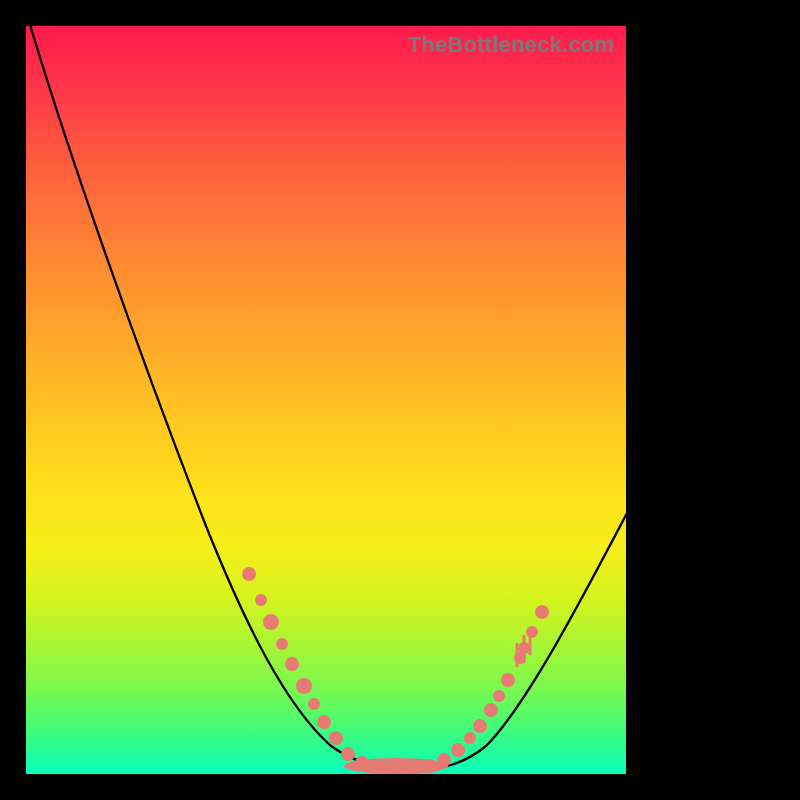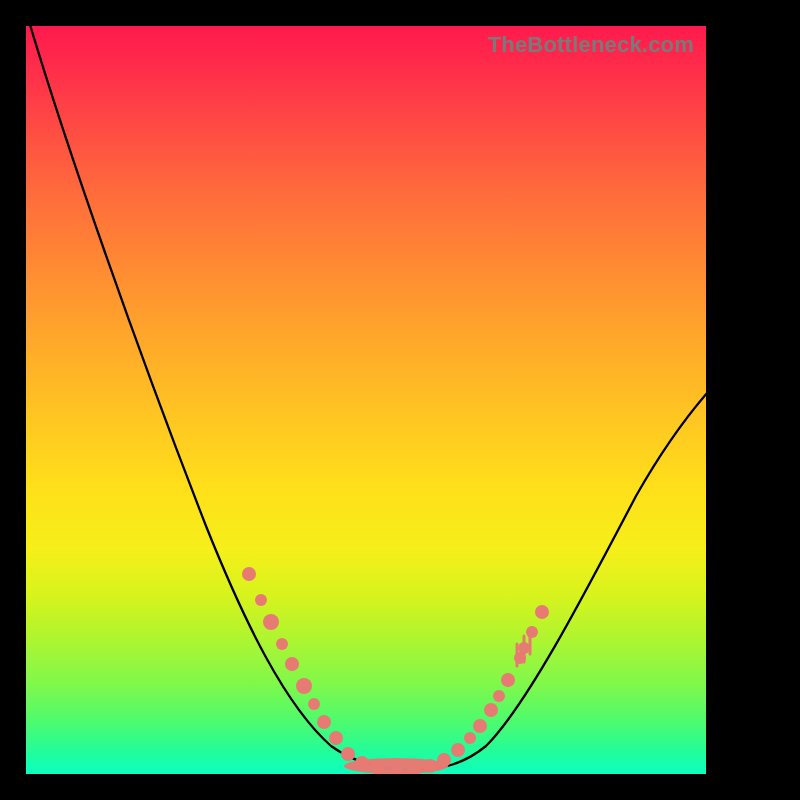--- a/index.html
+++ b/index.html
@@ -16,21 +16,21 @@
     left: 0;
     top: 0;
     width: 800px;
     height: 800px;
     background: #000;
   }
   .plot-area {
     position: absolute;
     left: 26px;
     top: 26px;
-    width: 680px;
+    width: 600px;
     height: 748px;
     
     background: linear-gradient(
       to bottom,
       #ff1a4d 0%,
       #ff2e4a 6%,
       #ff4545 12%,
       #ff6a3c 22%,
       #ff8a33 32%,
       #ffa82a 42%,

